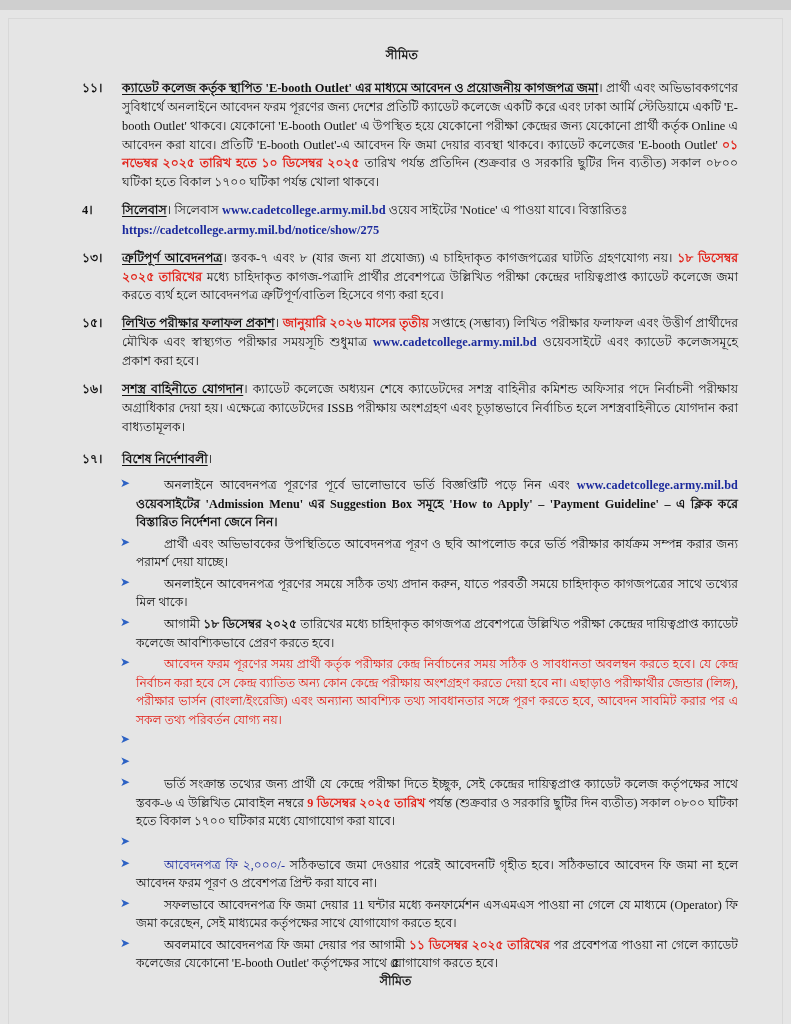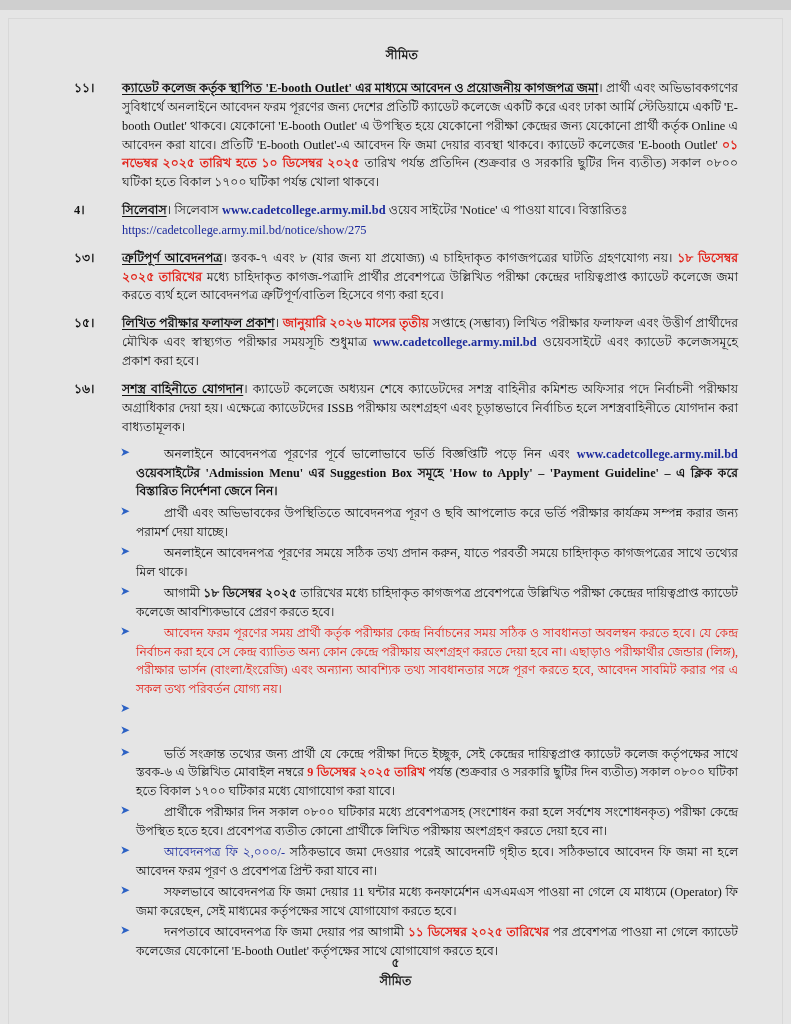--- a/index.html
+++ b/index.html
@@ -51,21 +51,21 @@
     padding-left: 56px;
     margin-bottom: 9px;
     font-size: 12.4px;
     line-height: 1.52;
     text-align: justify;
     text-justify: inter-word;
     color: #111;
   }
   .clause .num {
     position: absolute;
-    left: 8px;
+    left: 16px;
     top: 0;
     width: 46px;
     font-size: 12.4px;
     font-weight: 600;
     color: #111;
   }
   .clause .heading {
     font-weight: 700;
     text-decoration: underline;
     text-underline-offset: 2px;
@@ -105,21 +105,21 @@
   .b      { font-weight: 700; }
   .url {
     color: #1b2a9c;
     font-weight: 700;
     font-family: "Liberation Serif","DejaVu Serif",serif;
     letter-spacing: .1px;
   }
   .url-line {
     display: block;
     color: #1b2a9c;
-    font-weight: 400;
+    font-weight: 700;
     font-family: "Liberation Serif","DejaVu Serif",serif;
     margin-top: 1px;
   }
   .redpara { color: #e2231a; }
 
   
   .doc-footer {
     position: absolute;
     left: 0;
     right: 0;
@@ -162,20 +162,24 @@
     <div class="clause">
       <span class="num">১৫।</span>
       <span class="heading">লিখিত পরীক্ষার ফলাফল প্রকাশ</span><span>। </span><span class="redb">জানুয়ারি ২০২৬ মাসের তৃতীয়</span><span> সপ্তাহে (সম্ভাব্য) লিখিত পরীক্ষার ফলাফল এবং উত্তীর্ণ প্রার্থীদের মৌখিক এবং স্বাস্থ্যগত পরীক্ষার সময়সূচি শুধুমাত্র </span><span class="url">www.cadetcollege.army.mil.bd</span><span> ওয়েবসাইটে এবং ক্যাডেট কলেজসমূহে প্রকাশ করা হবে।</span>
     </div>
 
     <div class="clause">
       <span class="num">১৬।</span>
       <span class="heading">সশস্ত্র বাহিনীতে যোগদান</span><span>। ক্যাডেট কলেজে অধ্যয়ন শেষে ক্যাডেটদের সশস্ত্র বাহিনীর কমিশন্ড অফিসার পদে নির্বাচনী পরীক্ষায় অগ্রাধিকার দেয়া হয়। এক্ষেত্রে ক্যাডেটদের ISSB পরীক্ষায় অংশগ্রহণ এবং চূড়ান্তভাবে নির্বাচিত হলে সশস্ত্রবাহিনীতে যোগদান করা বাধ্যতামূলক।</span>
     </div>
 
+    <div class="clause clause-17">
+      <span class="num">১৭।</span>
+      <span class="heading">বিশেষ নির্দেশাবলী</span><span>।</span>
+    </div>
 
     <ul class="bullets">
 
       <li class="bullet">
         <span class="arrow">➤</span>
         <span class="indent-first"></span><span>অনলাইনে আবেদনপত্র পূরণের পূর্বে ভালোভাবে ভর্তি বিজ্ঞপ্তিটি পড়ে নিন এবং </span><span class="url">www.cadetcollege.army.mil.bd</span><span class="b"> ওয়েবসাইটের 'Admission Menu' এর Suggestion Box সমূহে 'How to Apply' – 'Payment Guideline' – এ ক্লিক করে বিস্তারিত নির্দেশনা জেনে নিন।</span>
       </li>
 
       <li class="bullet">
         <span class="arrow">➤</span>
@@ -207,36 +211,36 @@
         <span class="indent-first"></span>
       </li>
 
       <li class="bullet">
         <span class="arrow">➤</span>
         <span class="indent-first"></span><span>ভর্তি সংক্রান্ত তথ্যের জন্য প্রার্থী যে কেন্দ্রে পরীক্ষা দিতে ইচ্ছুক, সেই কেন্দ্রের দায়িত্বপ্রাপ্ত ক্যাডেট কলেজ কর্তৃপক্ষের সাথে স্তবক-৬ এ উল্লিখিত মোবাইল নম্বরে </span><span class="redb">9 ডিসেম্বর ২০২৫ তারিখ</span><span> পর্যন্ত (শুক্রবার ও সরকারি ছুটির দিন ব্যতীত) সকাল ০৮০০ ঘটিকা হতে বিকাল ১৭০০ ঘটিকার মধ্যে যোগাযোগ করা যাবে।</span>
       </li>
 
       <li class="bullet">
         <span class="arrow">➤</span>
-        <span class="indent-first"></span><span>প্রার্থীকে পরীক্ষার দিন সকাল ০৮০০ ঘটিকার মধ্যে প্রবেশপত্রসহ (সংশোধন করা হলে সর্বশেষ সংশোধনকৃত) পরীক্ষা কেন্দ্রে উপস্থিত হতে হবে। প্রবেশপত্র ব্যতীত কোনো প্রার্থীকে লিখিত পরীক্ষায় অংশগ্রহণ করতে দেয়া হবে না।</span>
+        <span class="indent-first"></span>
       </li>
 
       <li class="bullet">
         <span class="arrow">➤</span>
         <span class="indent-first"></span><span class="blueb">আবেদনপত্র ফি ২,০০০/-</span><span> সঠিকভাবে জমা দেওয়ার পরেই আবেদনটি গৃহীত হবে। সঠিকভাবে আবেদন ফি জমা না হলে আবেদন ফরম পূরণ ও প্রবেশপত্র প্রিন্ট করা যাবে না।</span>
       </li>
 
       <li class="bullet">
         <span class="arrow">➤</span>
         <span class="indent-first"></span><span>সফলভাবে আবেদনপত্র ফি জমা দেয়ার 11 ঘন্টার মধ্যে কনফার্মেশন এসএমএস পাওয়া না গেলে যে মাধ্যমে (Operator) ফি জমা করেছেন, সেই মাধ্যমের কর্তৃপক্ষের সাথে যোগাযোগ করতে হবে।</span>
       </li>
 
       <li class="bullet">
         <span class="arrow">➤</span>
-        <span class="indent-first"></span><span>দনপতাবে আবেদনপত্র ফি জমা দেয়ার পর আগামী </span><span class="redb">১১ ডিসেম্বর ২০২৫ তারিখের</span><span> পর প্রবেশপত্র পাওয়া না গেলে ক্যাডেট কলেজের যেকোনো 'E-booth Outlet' কর্তৃপক্ষের সাথে যোগাযোগ করতে হবে।</span>
+        <span class="indent-first"></span><span>অবলমাবে আবেদনপত্র ফি জমা দেয়ার পর আগামী </span><span class="redb">১১ ডিসেম্বর ২০২৫ তারিখের</span><span> পর প্রবেশপত্র পাওয়া না গেলে ক্যাডেট কলেজের যেকোনো 'E-booth Outlet' কর্তৃপক্ষের সাথে যোগাযোগ করতে হবে।</span>
       </li>
 
     </ul>
   </div>
 
   <div class="doc-footer">
     <span class="pageno">৫</span>
     <span class="limited">সীমিত</span>
   </div>
 </div>

